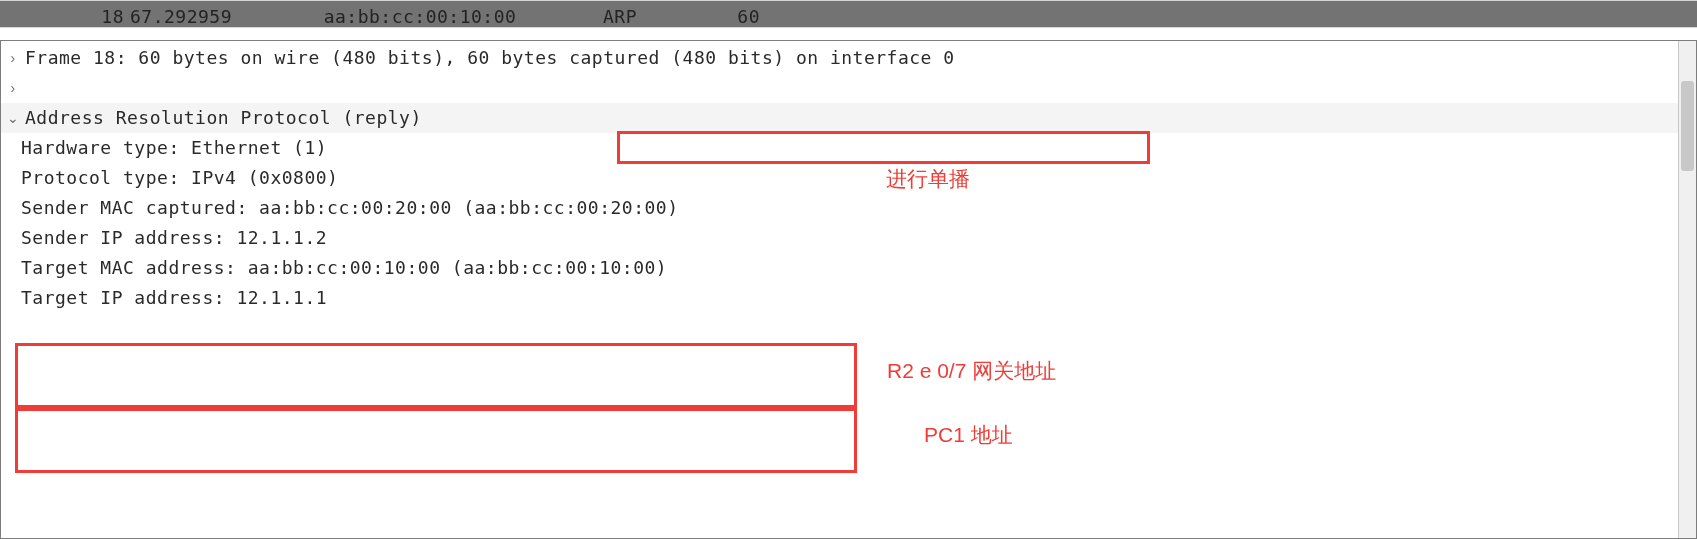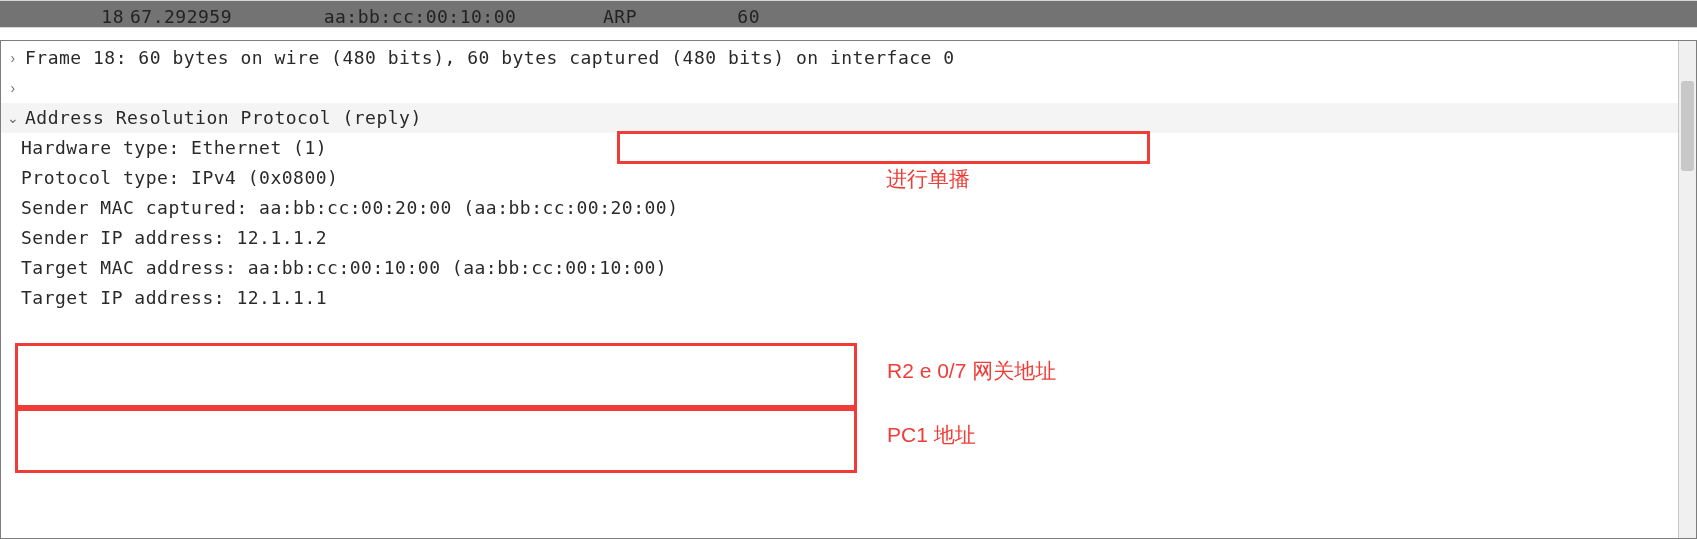--- a/index.html
+++ b/index.html
@@ -77,21 +77,21 @@
 
     .redtxt {
       position: absolute;
       color: #ef3c36;
       font-size: 21px;
       font-family: "Microsoft YaHei", sans-serif;
       white-space: nowrap;
     }
     .redtxt.t1 { left: 862px; top: 124px; margin-left: 23px; }
     .redtxt.t2 { left: 886px; top: 316px; }
-    .redtxt.t3 { left: 886px; top: 380px; }
+    .redtxt.t3 { left: 923px; top: 380px; }
   </style>
 </head>
 <body>
 
 <div class="packet-row">
   <span class="col-no">18</span>
   <span class="col-time">67.292959</span>
   <span class="col-dst">aa:bb:cc:00:10:00</span>
   <span class="col-proto">ARP</span>
   <span class="col-len">60</span>

